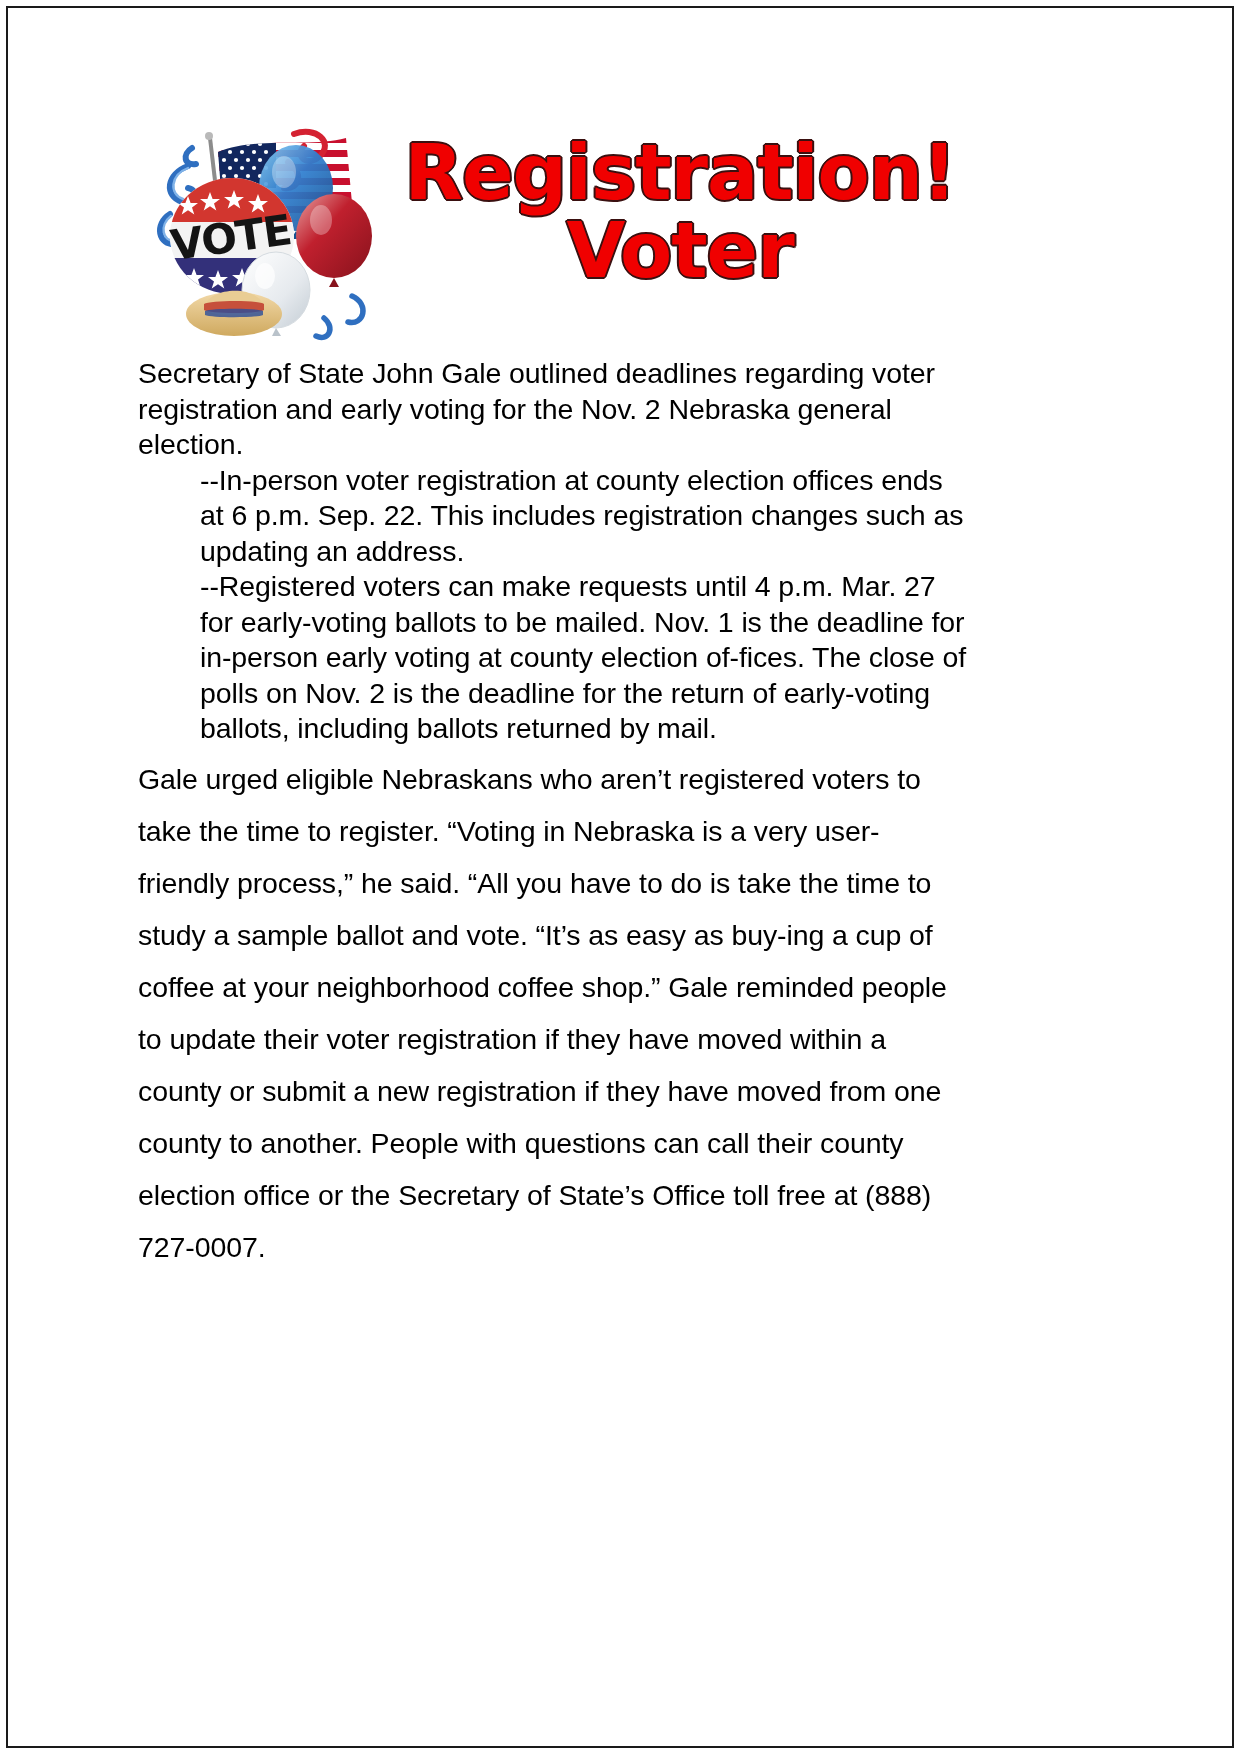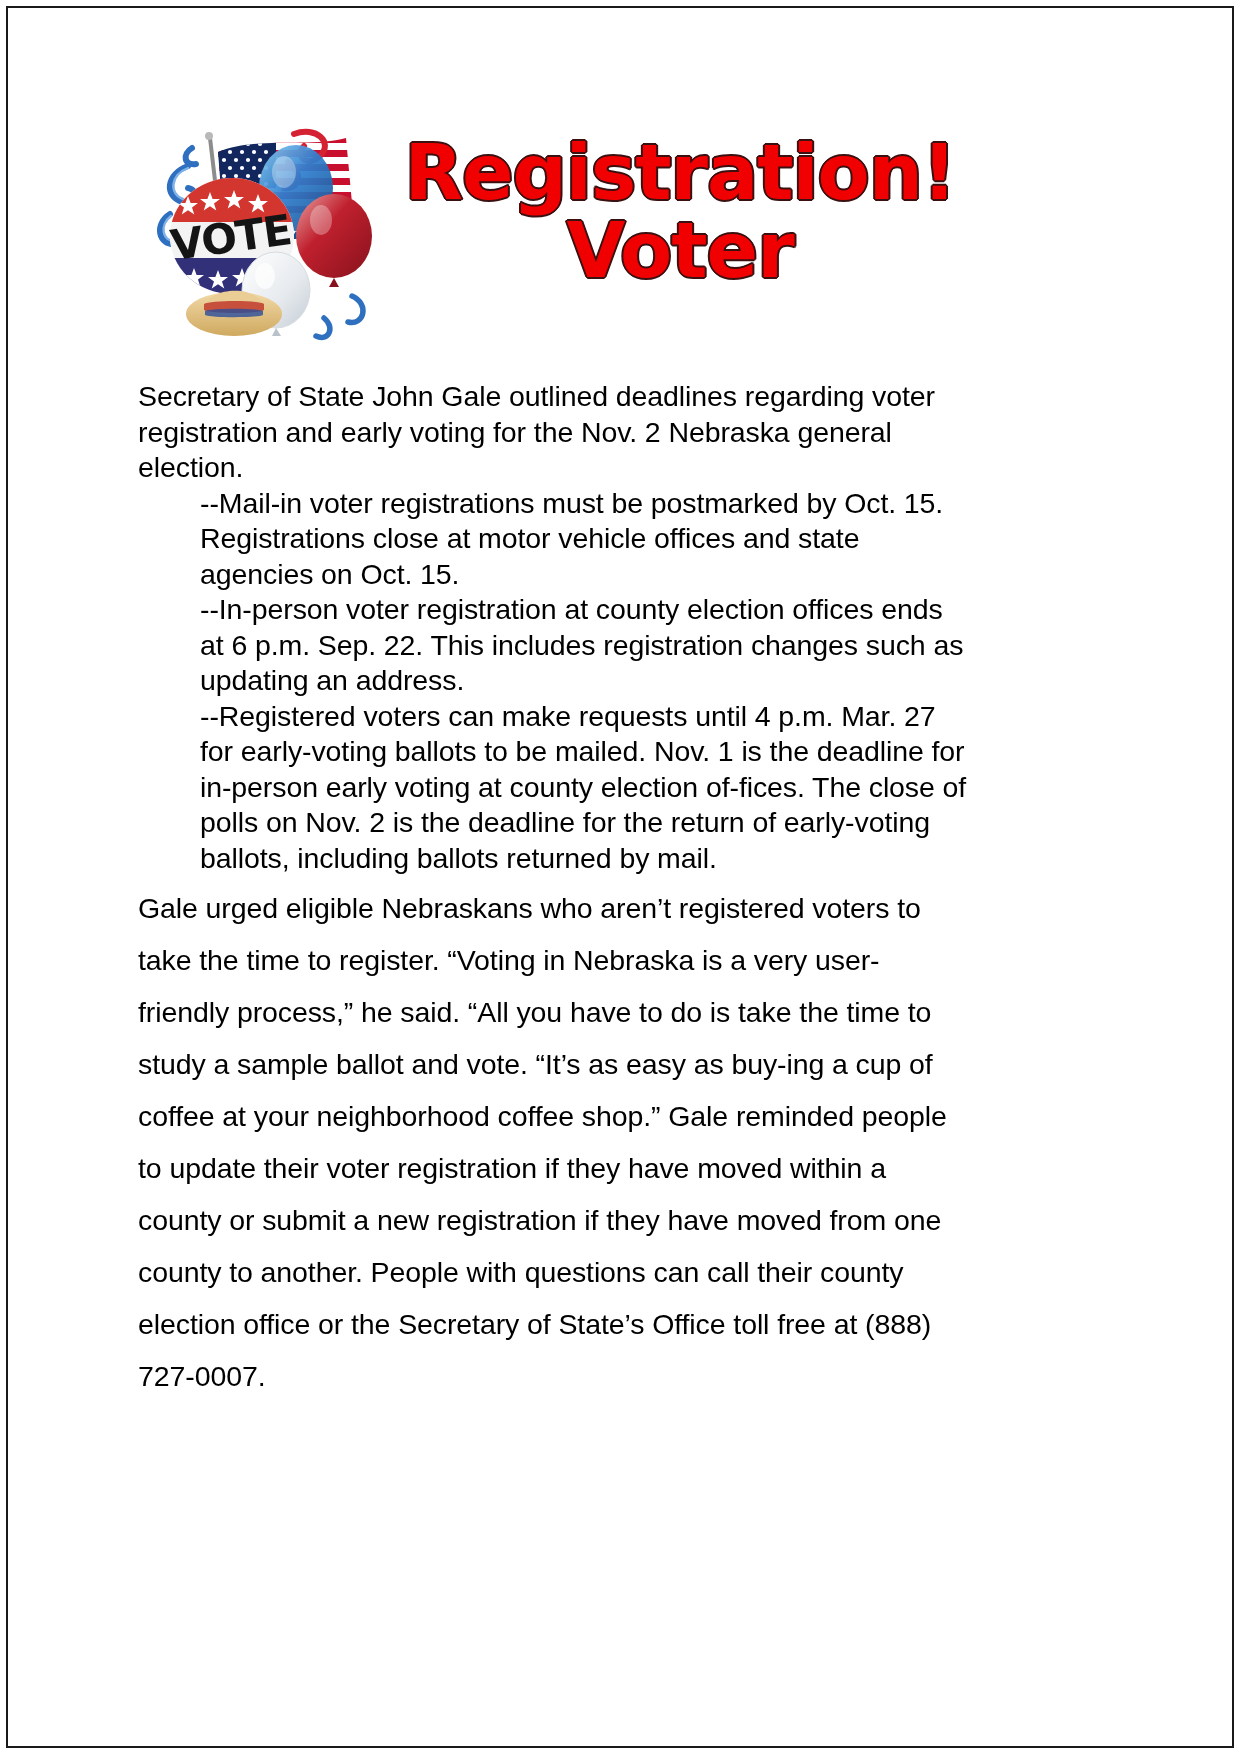--- a/index.html
+++ b/index.html
@@ -68,21 +68,21 @@
        1px 1px 0 #3a1010, -1px -1px 0 #3a1010,
        1px -1px 0 #3a1010, -1px 1px 0 #3a1010;
   }
   .title-line-1 { font-size: 76px; }
   .title-line-2 { font-size: 76px; margin-top: 6px; }
 
   
   .body-text {
     position: absolute;
     left: 138px;
-    top: 379px;
+    top: 356px;
     width: 830px;
     color: #000000;
     font-family: "Liberation Sans Narrow", "Liberation Sans", sans-serif;
     font-stretch: condensed;
     font-size: 28.5px;
     line-height: 35.5px;
     letter-spacing: -0.1px;
   }
   .para {
     margin: 0;
@@ -250,21 +250,20 @@
     <div class="title-block">
       <div class="title-line title-line-2">Registration!</div>
       <div class="title-line title-line-1">Voter</div>
     </div>
   </div>
 
   <div class="body-text">
     <p class="para">Secretary of State John Gale outlined deadlines regarding voter registration and early voting for the Nov. 2 Nebraska general election.</p>
 
 
-    <p class="para indented"> --Mail-in voter registrations must be postmarked by Oct. 15. Registrations close at motor vehicle offices and state agencies on Oct. 15.</p>
 
     <p class="para indented">--In-person voter registration at county election offices ends at 6 p.m. Sep. 22. This includes registration changes such as updating an address.</p>
 
     <p class="para indented">--Registered voters can make requests until 4 p.m. Mar. 27 for early-voting ballots to be mailed. Nov. 1 is the deadline for in-person early voting at county election of-fices. The close of polls on Nov. 2 is the deadline for the return of early-voting ballots, including ballots returned by mail.</p>
 
     <p class="para loose">Gale urged eligible Nebraskans who aren’t registered voters to take the time to register.  “Voting in Nebraska is a very user-friendly process,” he said. “All you have to do is take the time to study a sample ballot and vote.  “It’s as easy as buy-ing a cup of coffee at your neighborhood coffee shop.”  Gale reminded people to update their voter registration if they have moved within a county or submit a new registration if they have moved from one county to another.   People with questions can call their county election office or the Secretary of State’s Office toll free at (888) 727-0007.</p>
   </div>
 </div>
 
 </body></html>

